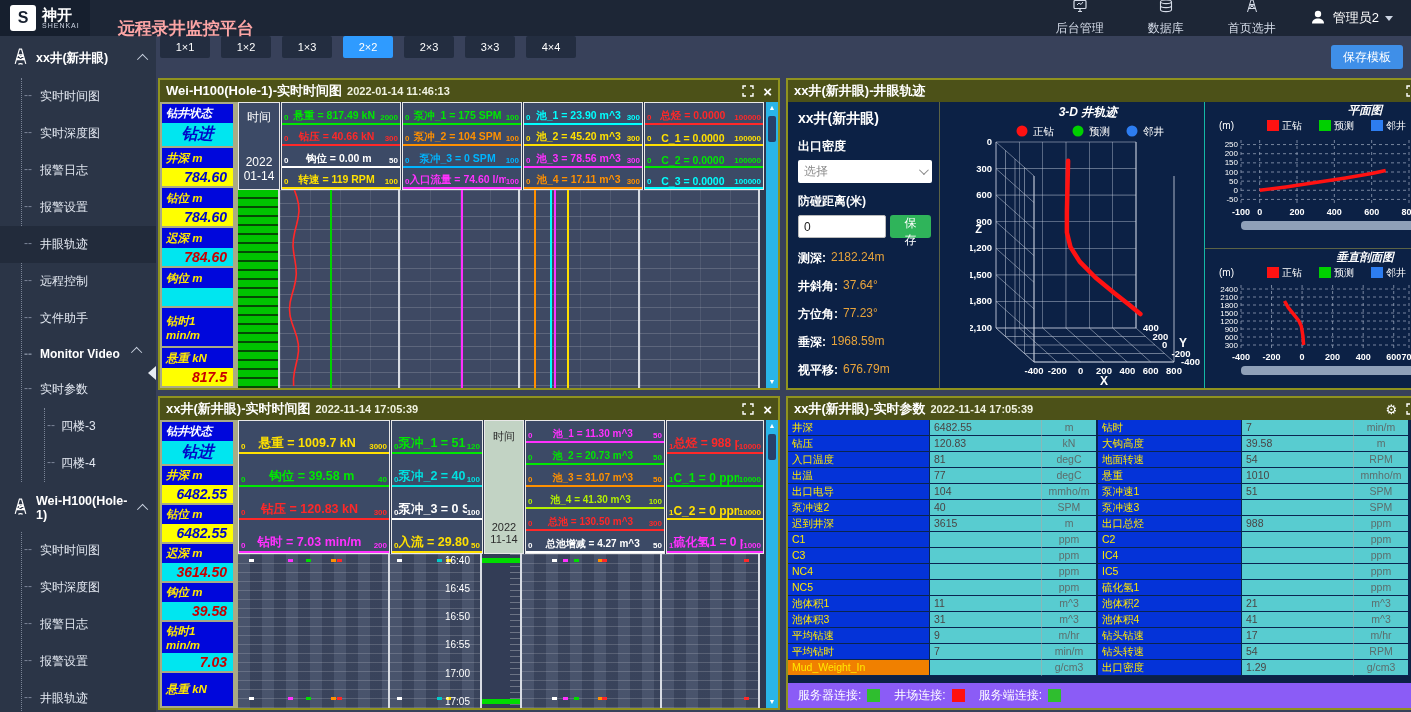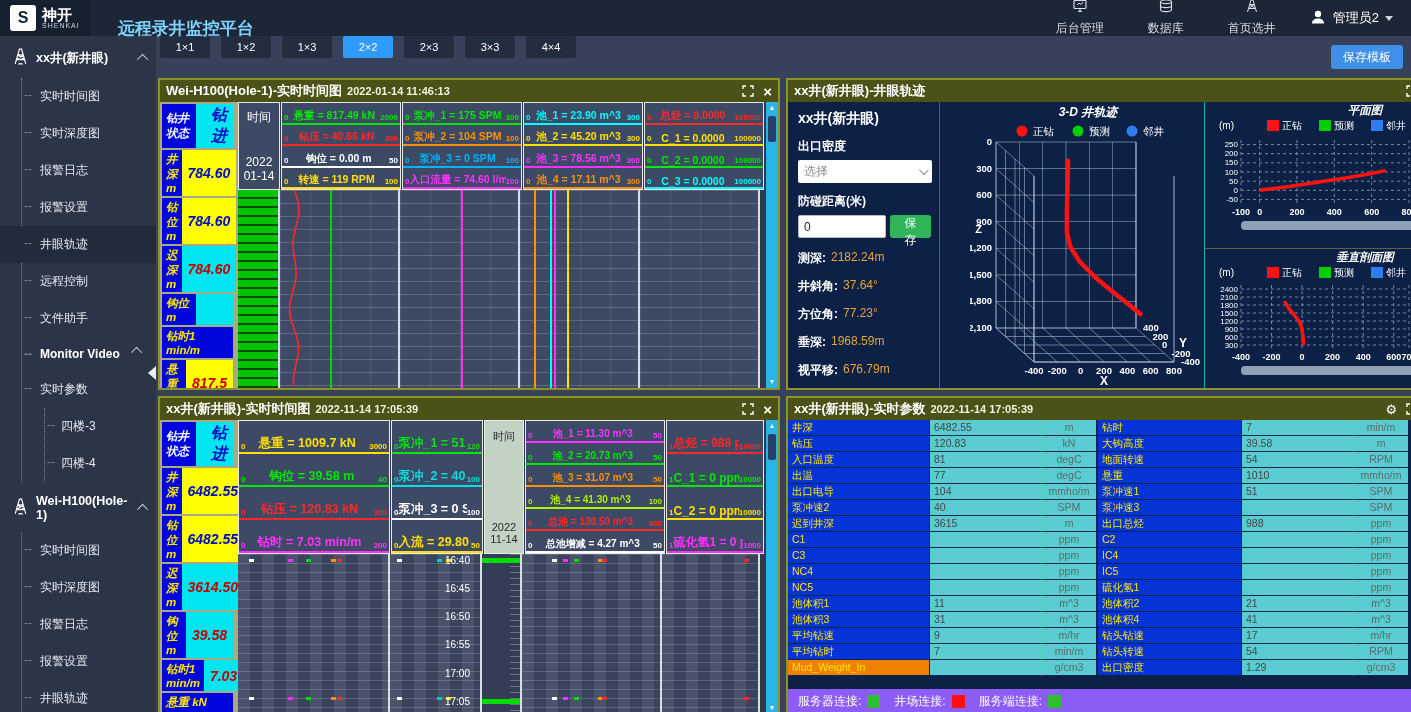--- a/index.html
+++ b/index.html
@@ -6,21 +6,21 @@
   html,body { width:1411px; height:712px; overflow:hidden; background:#38415a;
     font-family:"Liberation Sans", sans-serif; }
   
   .topbar { position:absolute; left:0; top:0; width:1411px; height:36px; background:#1d2636;
     display:flex; align-items:center; z-index:30; }
   .brand { display:flex; align-items:center; gap:6px; padding:0 10px; height:100%; background:#161f2e; }
   .brand-logo { width:26px; height:26px; background:#fff; color:#161f2e; font-weight:bold;
     display:flex; align-items:center; justify-content:center; font-size:16px; border-radius:3px; }
   .brand-cn { color:#fff; font-size:15px; font-weight:bold; line-height:14px; }
   .brand-en { color:#cdd5e3; font-size:7px; letter-spacing:1px; }
-  .app-title { color:#7dd3fc; font-size:17px; font-weight:bold; margin-left:28px;margin-top:20px; }
+  .app-title { color:#fca5a5; font-size:17px; font-weight:bold; margin-left:28px;margin-top:20px; }
   .top-right { margin-left:auto; display:flex; align-items:center; height:100%; }
   .top-menu-item { width:86px; text-align:center; color:#d4dbe8; font-size:12px; cursor:pointer;
     display:flex; flex-direction:column; align-items:center; gap:7px; }
   .top-menu-item svg { display:block; }
   .top-user { display:flex; align-items:center; gap:6px; color:#fff; font-size:13px; padding:0 18px 0 14px; }
   .caret-down { width:0; height:0; border-left:4px solid transparent; border-right:4px solid transparent;
     border-top:5px solid #cdd5e3; }
   
   .sidebar { position:absolute; left:0; top:36px; bottom:0; width:156px; background:#2b3547;
     overflow:hidden; z-index:20; }
@@ -55,21 +55,21 @@
   .p-title { color:#fff; font-size:13px; font-weight:bold; }
   .p-ts { color:#f0f2e0; font-size:11px; margin-left:5px; font-weight:bold; }
   .p-icons { margin-left:auto; display:flex; align-items:center; gap:9px; }
   .p-icons .ico { cursor:pointer; color:#fff; line-height:1; display:flex; align-items:center; }
   .x-ico { font-size:15px; font-weight:bold; color:#fff; }
   .gear-ico { font-size:13px; }
   .p-body { flex:1; display:flex; overflow:hidden; position:relative; }
   
   .param-col { width:78px; flex:none; background:#a9aa85; display:flex; flex-direction:column;
     gap:2px; padding:2px 5px 2px 2px; }
-  .pblk { display:flex; flex-direction:row; flex:1; }
+  .pblk { display:flex; flex-direction:column; flex:1; }
   .pblk-h { background:#0007dc; color:#ffe900; font-size:11.5px; font-weight:bold; font-style:italic;
     display:flex; flex-direction:column; justify-content:center; padding:2px 4px; flex:1; }
   .pblk-v { font-size:14px; font-weight:bold; font-style:italic; text-align:right; padding:1px 6px;
     flex:1; display:flex; align-items:center; justify-content:flex-end; }
   .chart-col { flex:1; display:flex; flex-direction:column; background:#2e3850; overflow:hidden; }
   .chart-headers { display:flex; flex:none; }
   .hdr-box { border:1px solid #e8e8e8; background:#3c4a66; margin-right:1px; display:flex;
     flex-direction:column; flex:none; }
   .time-hdr-dark { color:#fff; font-size:12px; text-align:center; display:flex; flex-direction:column;
     justify-content:space-between; padding:6px 0; background:#3c4a66; }

